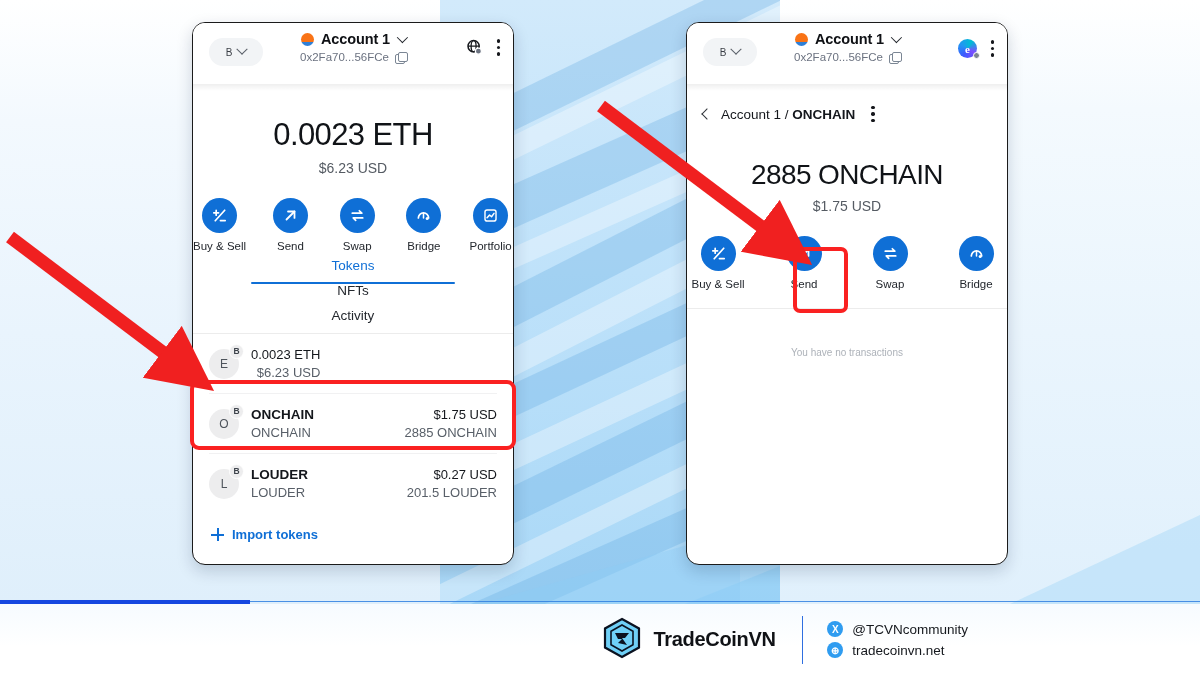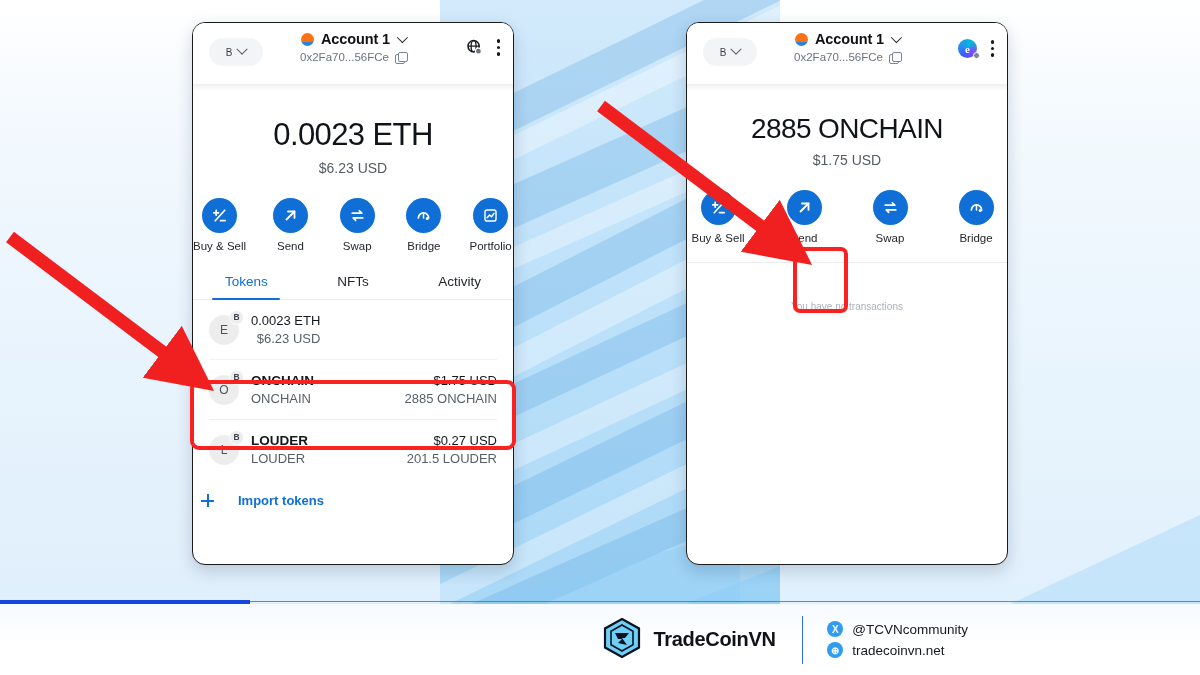--- a/index.html
+++ b/index.html
@@ -131,21 +131,21 @@
 
   
   .actions { display: flex; justify-content: center; gap: 22px; margin-top: 22px; }
   .actions.four { gap: 30px; }
   .action { width: 56px; display: flex; flex-direction: column; align-items: center; gap: 7px; position: relative; }
   .act-circle { width: 35px; height: 35px; border-radius: 50%; background: #0f6fd6;
                 display: flex; align-items: center; justify-content: center; }
   .act-lbl { font-size: 11.5px; color: #23272d; white-space: nowrap; }
 
   
-  .tabs { display: flex; margin-top: 22px; border-bottom: 1px solid #ececec; }
+  .tabs { display: flex; margin-top: 6px; border-bottom: 1px solid #ececec; flex-direction: column; }
   .tab { flex: 1; text-align: center; padding-bottom: 10px; font-size: 13.5px; color: #24282e; position: relative; }
   .tab.active { color: #0f6fd6; font-weight: 500; }
   .tab.active::after { content: ""; position: absolute; left: 18%; right: 18%; bottom: -1px; height: 2.4px; background: #0f6fd6; border-radius:2px;}
 
   
   .tok-list { padding: 0 0 6px 0; }
   .tok-row { display: flex; align-items: center; padding: 13px 16px; gap: 12px; }
   .tok-ava { width: 30px; height: 30px; border-radius: 50%; background: #ededee;
              display: flex; align-items: center; justify-content: center; position: relative; flex: none;}
   .tok-ava .ltr { font-size: 12px; color: #4e545c; }
@@ -154,21 +154,21 @@
                display: flex; align-items: center; justify-content: center;
                font-size: 8.5px; color: #3f454d; font-weight: 700; }
   .tok-mid { flex: 1; min-width: 0; }
   .tok-sym { font-size: 13.5px; font-weight: 700; color: #14171c; }
   .tok-name { font-size: 13px; color: #585f68; margin-top: 3px; }
   .tok-right { text-align: right; }
   .tok-v1 { font-size: 13px; color: #14171c; font-weight: 500;}
   .tok-v2 { font-size: 13px; color: #585f68; margin-top: 3px; }
   .tok-div { height: 1px; background: #f1f1f2; margin: 0 16px; }
 
-  .import-row { display: flex; align-items: center; gap: 24px; padding: 14px 18px 0 8px; }
+  .import-row { display: flex; align-items: center; gap: 8px; padding: 14px 18px 0 18px; }
   .plus { position: relative; width: 13px; height: 13px; }
   .plus::before { content:""; position:absolute; left:0; top:5.5px; width:13px; height:2px; background:#0f6fd6;}
   .plus::after { content:""; position:absolute; top:0; left:5.5px; width:2px; height:13px; background:#0f6fd6;}
   .import-lbl { font-size: 13px; color: #0f6fd6; font-weight: 600; }
 
   .empty-sep { height: 1px; background: #ececec; margin-top: 18px; }
   .empty-msg { text-align: center; font-size: 10px; color: #adb2b9; padding-top: 38px; }
 
   
   .anno-svg { position: absolute; left: 0; top: 0; width: 1200px; height: 675px; pointer-events: none; }
@@ -401,20 +401,32 @@
         <span class="kebab">
             <i></i>
             <i></i>
             <i></i>
           </span>
       </div>
     </div>
 
     <div class="sep-shade"></div>
 
+    <div class="crumb-bar">
+      <span class="back-chev"></span>
+      <span class="crumb-txt">
+        <span>Account 1 /</span>
+        <b>ONCHAIN</b>
+      </span>
+      <span class="kebab crumb-kebab">
+          <i></i>
+          <i></i>
+          <i></i>
+        </span>
+    </div>
 
     <div class="bal-wrap compact">
       <div class="bal-main small">2885 ONCHAIN</div>
       <div class="bal-sub">$1.75 USD</div>
     </div>
 
     <div class="actions four">
       <div class="action">
         <span class="act-circle">
           <svg width="19" height="19" viewBox="0 0 20 20">

